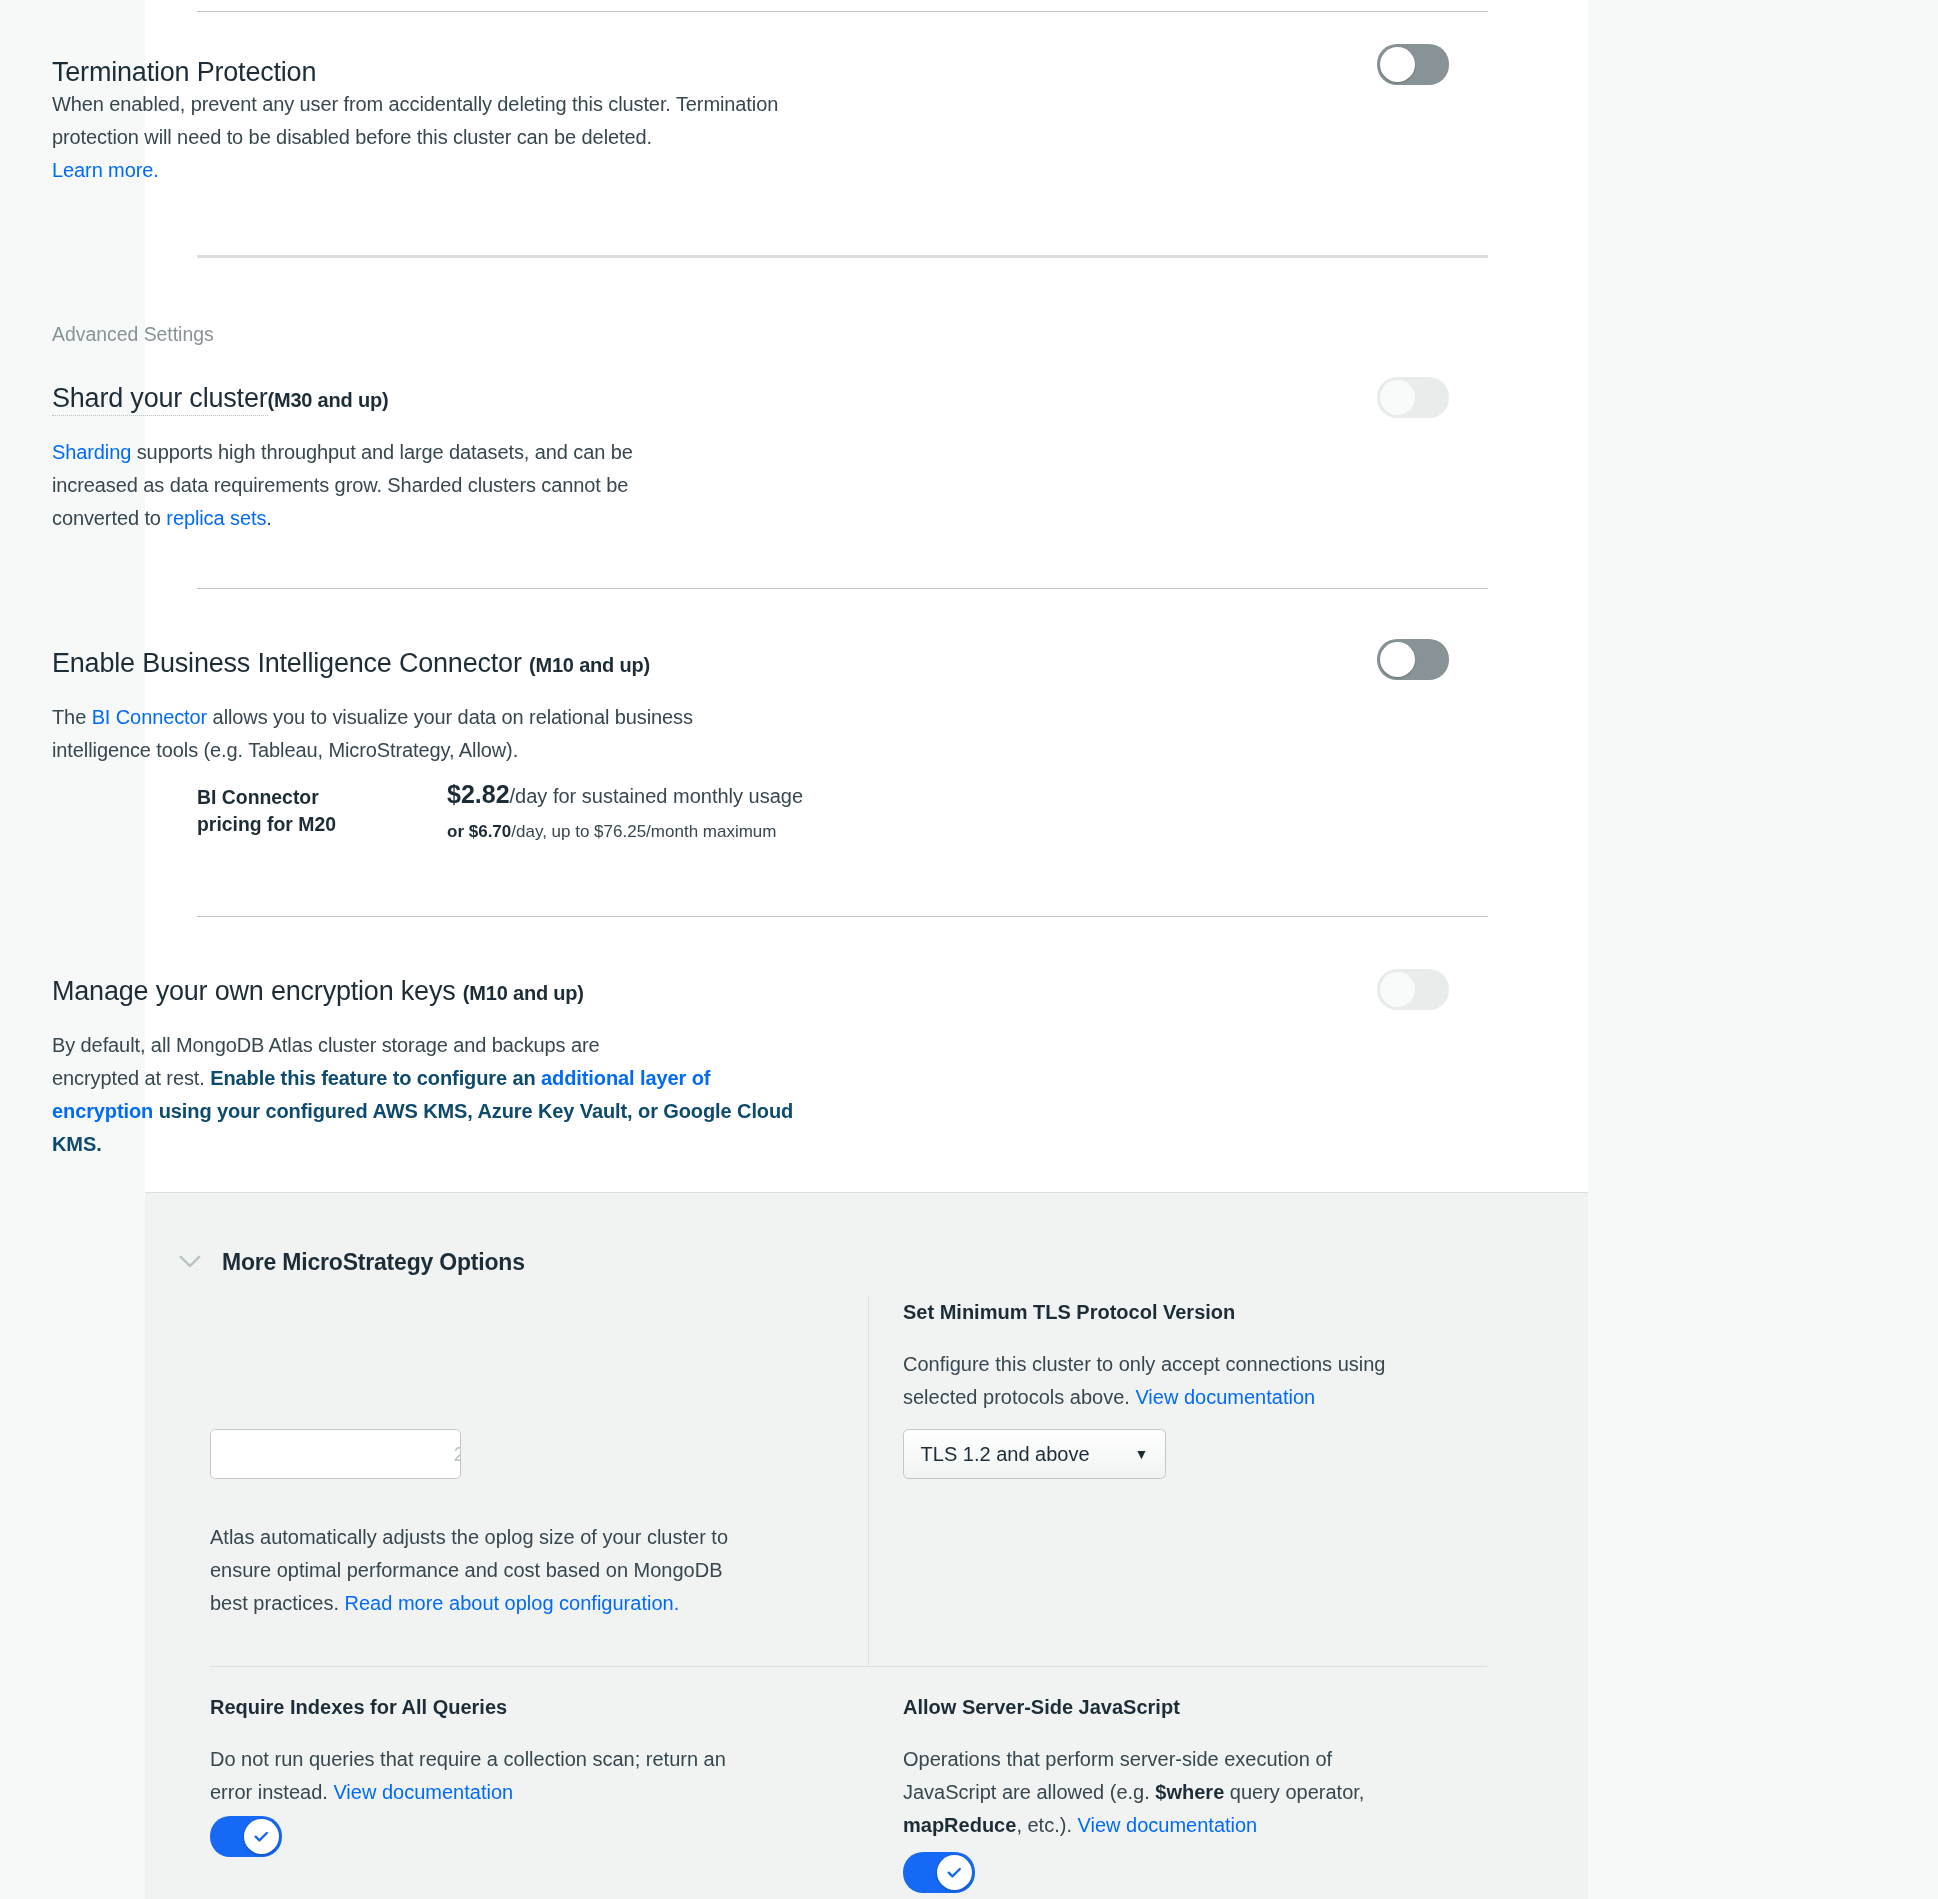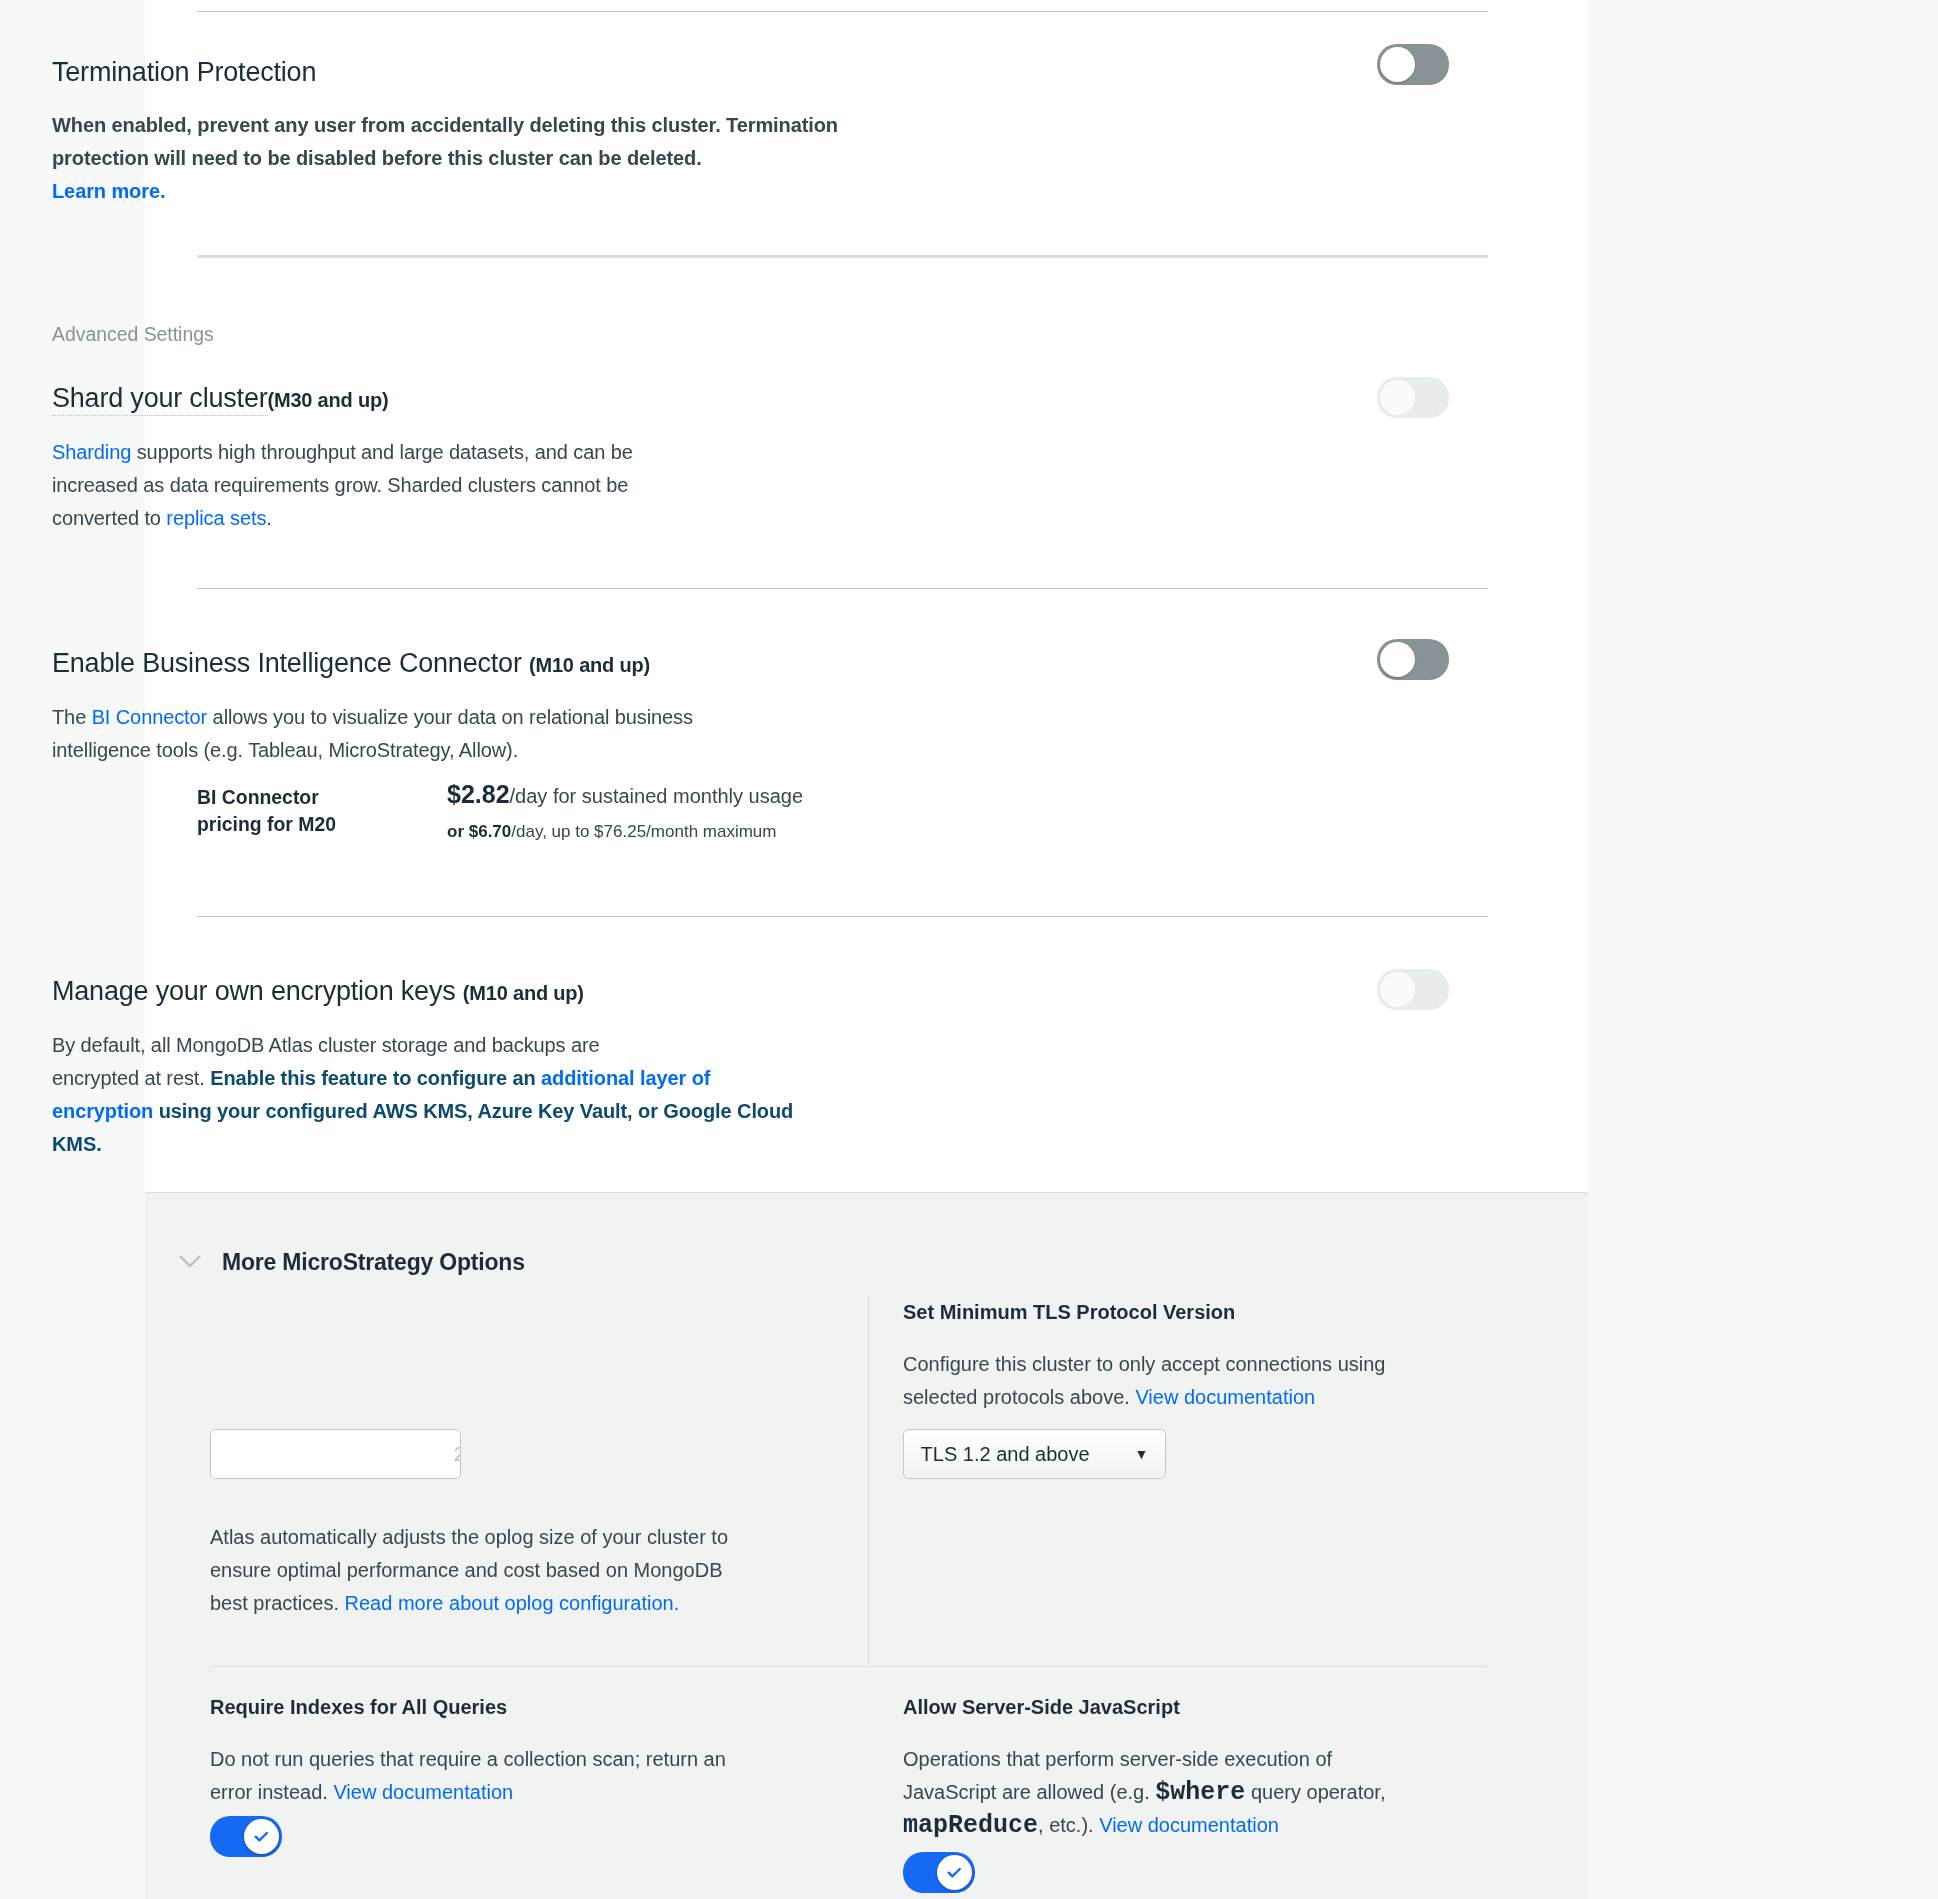--- a/index.html
+++ b/index.html
@@ -71,21 +71,21 @@
   }
   .panel-head {
     position: absolute; left: 178px; top: 1249px;
     display: flex; align-items: center; gap: 20px; cursor: pointer;
   }
   .panel-head h3 { font-size: 23px; font-weight: 700; color: #1c2d38; letter-spacing: -0.2px; }
 
   .grid-col { position: absolute; }
   .col-title { font-size: 20px; font-weight: 700; color: #1c2d38; margin-bottom: 24px; }
   .col-body { font-size: 20px; line-height: 33px; color: #37474f; }
-  code.mono { font-family: Liberation Mono, monospace; font-size: 25px; font-weight: 700; color: #1c2d38; }
+  code.mono { font-family: Liberation Sans, sans-serif; font-size: 20px; font-weight: 700; color: #1c2d38; }
 
   .vdiv { position: absolute; width: 0.9px; background: #dcdfdf; }
   .hdiv { position: absolute; height: 0.9px; background: #dcdfdf; }
 
   
   .num-wrap {
     position: absolute; display: flex; height: 50px; width: 251px;
     border: 0.9px solid #c1c7c6; border-radius: 5.5px; overflow: hidden; background: #fff;
   }
   .num-wrap input {
@@ -110,21 +110,21 @@
 <body>
 
 <div class="page">
 
   <div class="card-white"></div>
 
   <div class="hr-thin" style="top:11px;"></div>
 
   <div class="inner" style="top:57px;">
     <div class="sec-title">Termination Protection</div>
-    <div class="sec-body" style="margin-top:21px;font-weight:bold;">
+    <div class="sec-body" style="">
       <span>When enabled, prevent any user from accidentally deleting this cluster. Termination</span><br>
       <span>protection will need to be disabled before this cluster can be deleted.</span><br>
       <a class="lnk">Learn more.</a>
     </div>
   </div>
   <div class="toggle off" style="left:1377px; top:44px;">
     <span class="knob">
       
     </span>
   </div>

